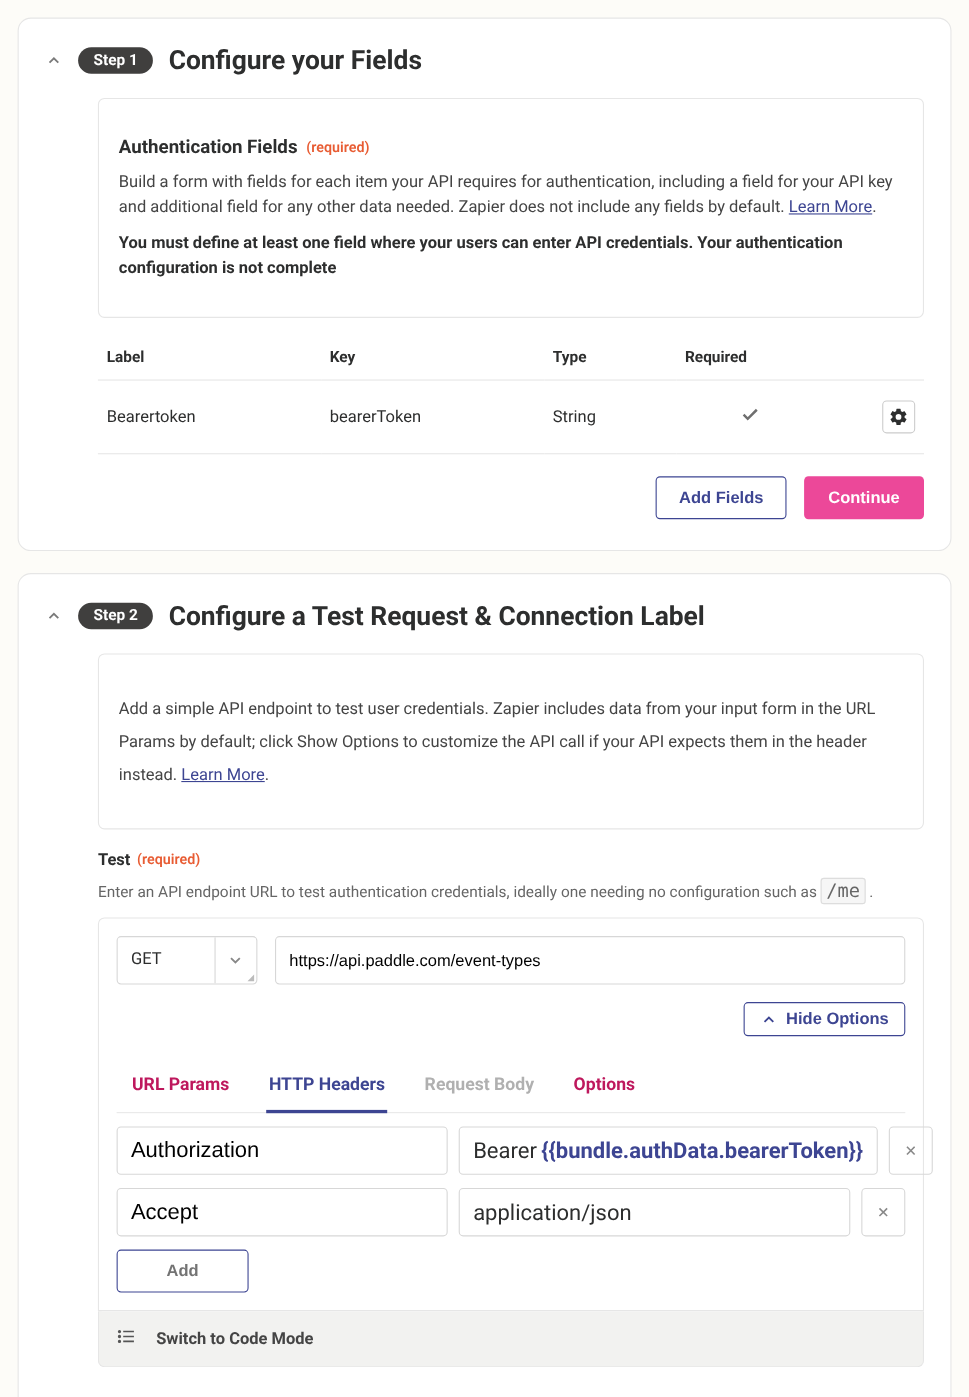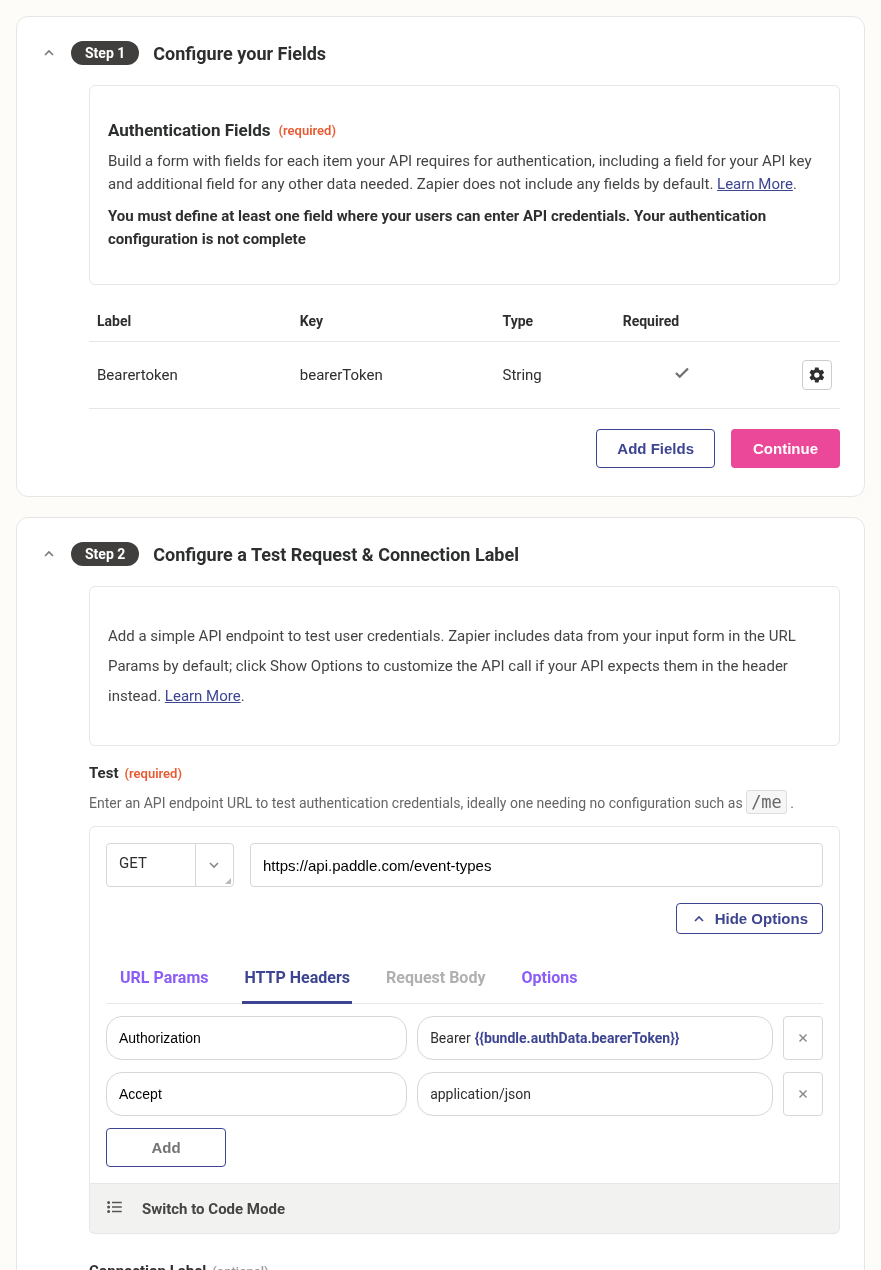--- a/index.html
+++ b/index.html
@@ -30,21 +30,21 @@
   }
   .step-badge {
     background: #403f3e;
     color: #fff;
     font-weight: 700;
     font-size: 14px;
     padding: 4px 14px;
     border-radius: 999px;
   }
   .step-title {
-    font-size: 18px;
+    font-size: 24px;
     font-weight: 700;
   }
   .inner-box {
     border: 1px solid #e6e6e6;
     border-radius: 6px;
     padding: 34px 18px;
     margin-left: 48px;
   }
   .auth-title-row {
     display:flex;
@@ -233,41 +233,41 @@
     display:flex;
     gap:32px;
     margin-top:20px;
     border-bottom:1px solid #e8e8e8;
     padding:0 12px;
   }
   .tab {
     padding:14px 2px;
     font-size:16px;
     font-weight:700;
-    color:#8b5cf6;
+    color:#be185d;
     cursor:pointer;
   }
   .tab.active {
     color:#3d4592;
     border-bottom:3px solid #3d4592;
     margin-bottom:-1px;
   }
   .tab.disabled {
     color:#b0b0b0;
   }
   .kv-row {
     display:flex;
     gap:10px;
     margin-top:12px;
   }
   .kv-input {
     border:1px solid #d7d7d7;
-    border-radius:16px;
+    border-radius:4px;
     padding:10px 12px;
-    font-size:14px;
+    font-size:20px;
     height:44px;
   }
   .kv-key { flex: 0 0 42%; }
   .kv-val { flex: 1; display:flex;align-items:center;gap:4px;}
   .token-var {
     color:#3d4592;
     font-weight:700;
   }
   .x-btn {
     width:40px;height:44px;

